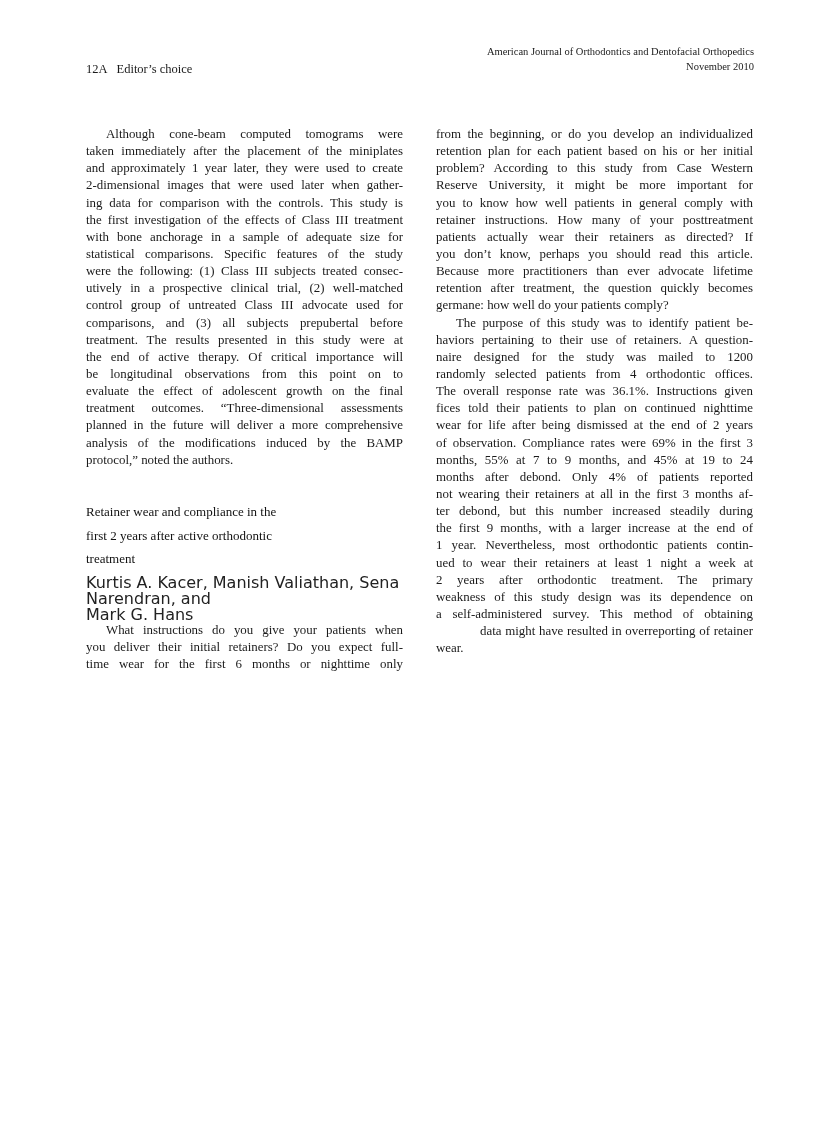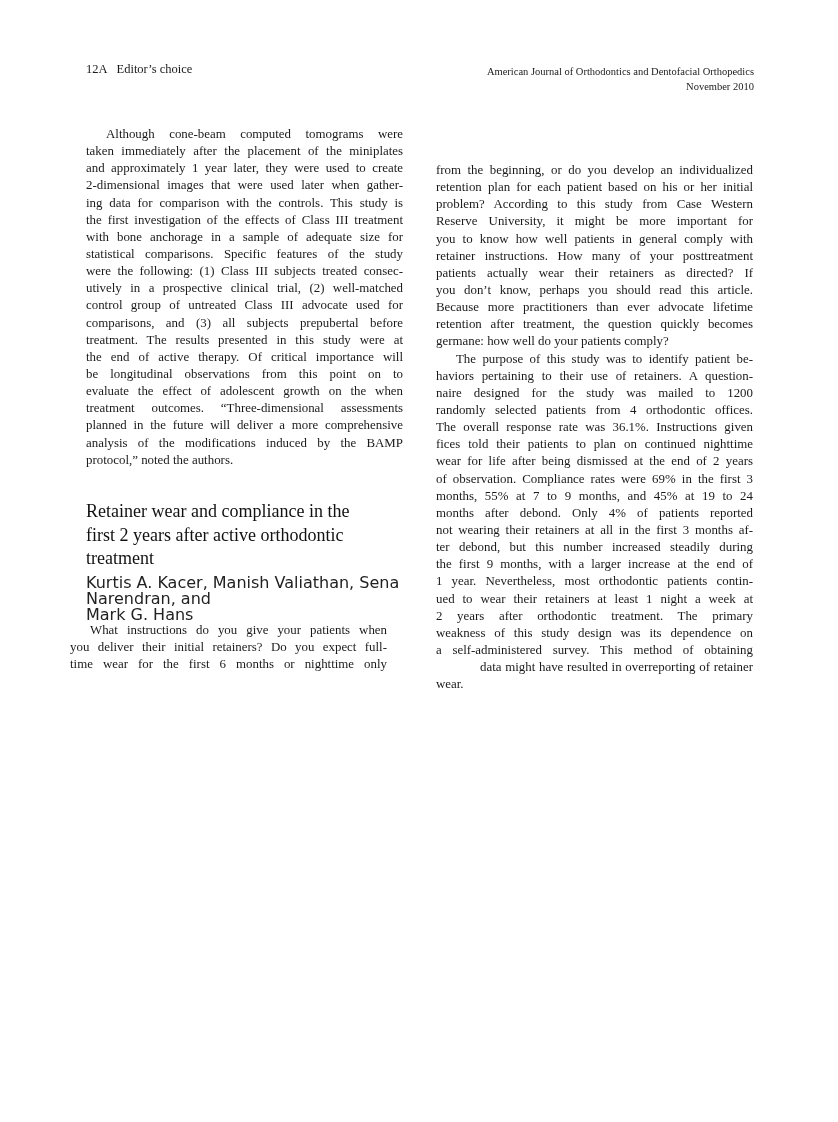--- a/index.html
+++ b/index.html
@@ -1,33 +1,33 @@
 <!DOCTYPE html>
 <html><head>
 <meta charset="utf-8">
 <style>
   html, body { margin: 0; padding: 0; background: #ffffff; }
   body { width: 838px; height: 1122px; position: relative; overflow: hidden;
          font-family: "Liberation Serif", "DejaVu Serif", serif; color: #1a1a1a; }
   .running-head-left { position: absolute; left: 86px; top: 62px; font-size: 12.5px; }
   .running-head-left .pg { margin-right: 9px; }
-  .running-head-right { position: absolute; right: 84px; top: 64px; text-align: right;
+  .running-head-right { position: absolute; right: 84px; top: 44px; text-align: right;
                         font-size: 10.5px; line-height: 15px; }
   .col { position: absolute; top: 126px; width: 317px; font-size: 12.9px; line-height: 17.15px; }
   .col-left { left: 86px; }
   .col-right { left: 436px; }
   .line { display: block; text-align: justify; text-align-last: justify; white-space: nowrap; height: 17.15px; }
   .line.indent { text-indent: 20px; }
   .line.last { text-align-last: left; }
   .article-title { position: absolute; left: 86px; top: 500px; width: 320px;
-                   font-size: 18px; line-height: 23.5px; color: #111; }
+                   font-size: 13px; line-height: 23.5px; color: #111; }
   .authors { position: absolute; left: 86px; top: 575px; width: 320px;
              font-family: "DejaVu Sans", "Liberation Sans", sans-serif;
              font-size: 16px; line-height: 16px; color: #222; }
-  .col-left-2 { position: absolute; left: 70px; top: 622px; width: 317px;
+  .col-left-2 { position: absolute; left: 86px; top: 622px; width: 317px;
                 font-size: 12.9px; line-height: 17.15px; }
 </style>
 </head>
 <body>
 
 <div class="running-head-left">
   <span class="pg">12A</span><span>Editor’s choice</span>
 </div>
 <div class="running-head-right">
   <div>American Journal of Orthodontics and Dentofacial Orthopedics</div>
@@ -43,21 +43,21 @@
   <span class="line" style="white-space: normal; overflow: hidden;">the first investigation of the effects of Class III treatment</span>
   <span class="line" style="white-space: normal; overflow: hidden;">with bone anchorage in a sample of adequate size for</span>
   <span class="line" style="white-space: normal; overflow: hidden;">statistical comparisons. Specific features of the study</span>
   <span class="line" style="white-space: normal; overflow: hidden;">were the following: (1) Class III subjects treated consec-</span>
   <span class="line" style="white-space: normal; overflow: hidden;">utively in a prospective clinical trial, (2) well-matched</span>
   <span class="line" style="white-space: normal; overflow: hidden;">control group of untreated Class III advocate used for</span>
   <span class="line" style="white-space: normal; overflow: hidden;">comparisons, and (3) all subjects prepubertal before</span>
   <span class="line" style="white-space: normal; overflow: hidden;">treatment. The results presented in this study were at</span>
   <span class="line" style="white-space: normal; overflow: hidden;">the end of active therapy. Of critical importance will</span>
   <span class="line" style="white-space: normal; overflow: hidden;">be longitudinal observations from this point on to</span>
-  <span class="line" style="white-space: normal; overflow: hidden;">evaluate the effect of adolescent growth on the when</span>
+  <span class="line" style="white-space: normal; overflow: hidden;">evaluate the effect of adolescent growth on the final</span>
   <span class="line" style="white-space: normal; overflow: hidden;">treatment outcomes. “Three-dimensional assessments</span>
   <span class="line" style="white-space: normal; overflow: hidden; font-family: Liberation Serif, serif;">planned in the future will deliver a more comprehensive</span>
   <span class="line" style="white-space: normal; overflow: hidden;">analysis of the modifications induced by the BAMP</span>
   <span class="line last" style="white-space: normal; overflow: hidden;">protocol,” noted the authors.</span>
 </div>
 
 <div class="article-title">
   <div>Retainer wear and compliance in the</div>
   <div>first 2 years after active orthodontic</div>
   <div>treatment</div>
@@ -68,21 +68,21 @@
   <div>Mark G. Hans</div>
 </div>
 
 <div class="col-left-2">
   <span class="line indent" style="white-space: normal; overflow: hidden;">What instructions do you give your patients when</span>
   <span class="line" style="white-space: normal; overflow: hidden;">you deliver their initial retainers? Do you expect full-</span>
   <span class="line" style="white-space: normal; overflow: hidden;">time wear for the first 6 months or nighttime only</span>
 </div>
 
 <div class="col col-right">
-  <span class="line" style="white-space: normal; overflow: hidden; margin-top: 36px;">from the beginning, or do you develop an individualized</span>
+  <span class="line" style="white-space: normal; overflow: hidden;">from the beginning, or do you develop an individualized</span>
   <span class="line" style="white-space: normal; overflow: hidden;">retention plan for each patient based on his or her initial</span>
   <span class="line" style="white-space: normal; overflow: hidden;">problem? According to this study from Case Western</span>
   <span class="line" style="white-space: normal; overflow: hidden;">Reserve University, it might be more important for</span>
   <span class="line" style="white-space: normal; overflow: hidden;">you to know how well patients in general comply with</span>
   <span class="line" style="white-space: normal; overflow: hidden;">retainer instructions. How many of your posttreatment</span>
   <span class="line" style="white-space: normal; overflow: hidden;">patients actually wear their retainers as directed? If</span>
   <span class="line" style="white-space: normal; overflow: hidden;">you don’t know, perhaps you should read this article.</span>
   <span class="line" style="white-space: normal; overflow: hidden;">Because more practitioners than ever advocate lifetime</span>
   <span class="line" style="white-space: normal; overflow: hidden;">retention after treatment, the question quickly becomes</span>
   <span class="line last" style="white-space: normal; overflow: hidden;">germane: how well do your patients comply?</span>

